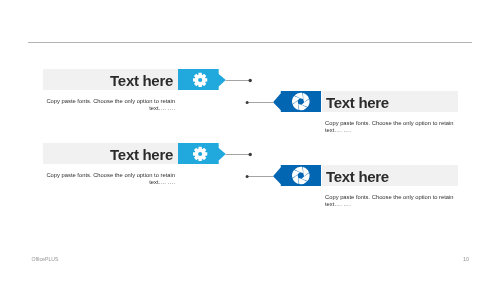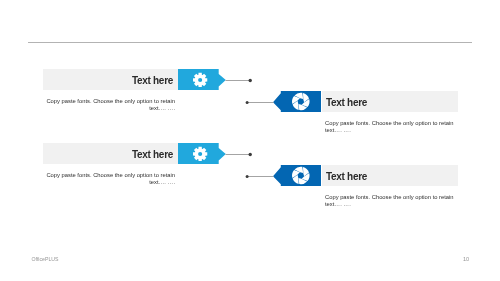--- a/index.html
+++ b/index.html
@@ -9,21 +9,21 @@
        -webkit-font-smoothing:antialiased;}
   .slide{position:relative;width:500px;height:281px;background:#ffffff;}
   .icon-defs{position:absolute;width:0;height:0;overflow:hidden;}
 
   .divider{position:absolute;left:28px;top:42px;width:444px;height:1px;background:#b3b3b3;}
 
   .panel{position:absolute;height:21px;background:#f1f1f1;}
   .tag{position:absolute;height:21px;}
   .connector{position:absolute;}
 
-  .title{position:absolute;font-weight:bold;color:#2b2b2b;font-size:10px;
+  .title{position:absolute;font-weight:bold;color:#2b2b2b;font-size:15px;
          line-height:23.6px;letter-spacing:-0.3px;white-space:nowrap;}
   .title.right{text-align:right;}
 
   .body{position:absolute;font-size:5.8px;color:#2e2e2e;line-height:7px;white-space:nowrap;}
   .body.right{text-align:right;}
 
   .footer-brand{position:absolute;left:31.5px;top:255.3px;font-size:5.2px;color:#969696;
                 line-height:8px;white-space:nowrap;}
   .page-number{position:absolute;left:463px;top:255.2px;font-size:5.6px;color:#969696;
                line-height:8px;white-space:nowrap;}

